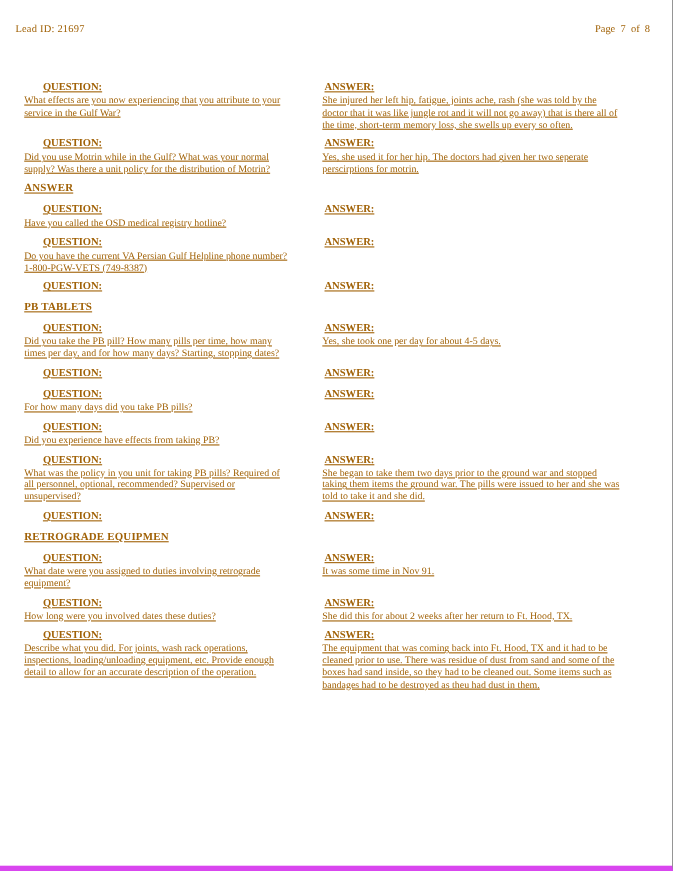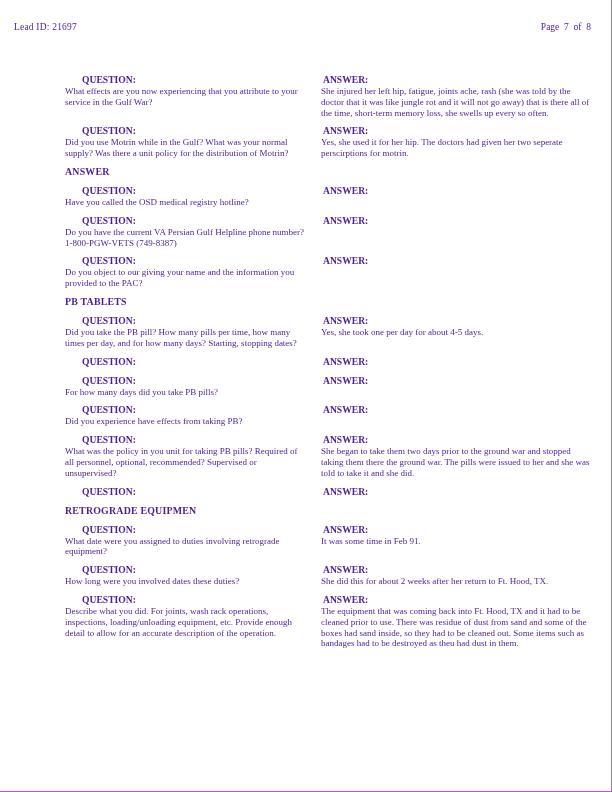--- a/index.html
+++ b/index.html
@@ -5,56 +5,57 @@
   html, body {
     margin: 0;
     padding: 0;
     background: #ffffff;
   }
   .page {
     position: relative;
     width: 612px;
     height: 792px;
     background: #ffffff;
-    color: #4c1d95;
+    color: #a16207;
     font-family: "Liberation Serif", serif;
     box-sizing: border-box;
     overflow: hidden;
     border-right: 1px solid #8a8a8a;
-    border-bottom: 1px solid #d946ef;
+    border-bottom: 5px solid #d946ef;
   }
   .page-header {
     display: flex;
     justify-content: space-between;
     align-items: baseline;
     padding: 22px 20px 0 14px;
     font-size: 9.5px;
   }
   .lead-id { letter-spacing: 0.2px; }
   .page-number { white-space: pre; }
   .content {
     margin-top: 42px;
-    padding-left: 65px;
+    padding-left: 22px;
     padding-right: 32px;
+    text-decoration: underline;
   }
   .qa-row {
     display: flex;
     align-items: flex-start;
     margin-bottom: 7px;
   }
   .q-col {
     width: 250px;
     flex: 0 0 250px;
     padding-right: 10px;
     box-sizing: border-box;
   }
   .a-col {
     width: 272px;
     flex: 0 0 272px;
-    margin-left: 6px;
+    margin-left: 21px;
   }
   .label {
     font-weight: bold;
     font-size: 9.6px;
     line-height: 11px;
   }
   .q-label { margin-left: 17px; }
   .a-label { margin-left: 2px; }
   .q-text, .a-text {
     font-size: 9px;
@@ -114,21 +115,20 @@
           <div class="q-text">Do you have the current VA Persian Gulf Helpline phone number?  1-800-PGW-VETS (749-8387)</div>
         </div>
         <div class="a-col">
           <div class="label a-label">ANSWER:</div>
           <div class="a-text"></div>
         </div>
       </div>
       <div class="qa-row">
         <div class="q-col">
           <div class="label q-label">QUESTION:</div>
-          <div class="q-text">Do you object to our giving your name and the information you provided to the PAC?</div>
         </div>
         <div class="a-col">
           <div class="label a-label">ANSWER:</div>
           <div class="a-text"></div>
         </div>
       </div>
       <div class="section-title">PB TABLETS</div>
       <div class="qa-row">
         <div class="q-col">
           <div class="label q-label">QUESTION:</div>
@@ -168,41 +168,41 @@
           <div class="a-text"></div>
         </div>
       </div>
       <div class="qa-row">
         <div class="q-col">
           <div class="label q-label">QUESTION:</div>
           <div class="q-text">What was the policy in you unit for taking PB pills?  Required of all personnel, optional, recommended?  Supervised or unsupervised?</div>
         </div>
         <div class="a-col">
           <div class="label a-label">ANSWER:</div>
-          <div class="a-text">She began to take them two days prior to the ground war and stopped taking them there the ground war.  The pills were issued to her and she was told to take it and she did.</div>
+          <div class="a-text">She began to take them two days prior to the ground war and stopped taking them items the ground war.  The pills were issued to her and she was told to take it and she did.</div>
         </div>
       </div>
       <div class="qa-row">
         <div class="q-col">
           <div class="label q-label">QUESTION:</div>
         </div>
         <div class="a-col">
           <div class="label a-label">ANSWER:</div>
           <div class="a-text"></div>
         </div>
       </div>
       <div class="section-title">RETROGRADE EQUIPMEN</div>
       <div class="qa-row">
         <div class="q-col">
           <div class="label q-label">QUESTION:</div>
           <div class="q-text">What date were you assigned to duties involving retrograde equipment?</div>
         </div>
         <div class="a-col">
           <div class="label a-label">ANSWER:</div>
-          <div class="a-text">It was some time in Feb 91.</div>
+          <div class="a-text">It was some time in Nov 91.</div>
         </div>
       </div>
       <div class="qa-row">
         <div class="q-col">
           <div class="label q-label">QUESTION:</div>
           <div class="q-text">How long were you involved dates these duties?</div>
         </div>
         <div class="a-col">
           <div class="label a-label">ANSWER:</div>
           <div class="a-text">She did this for about 2 weeks after her return to Ft. Hood, TX.</div>

